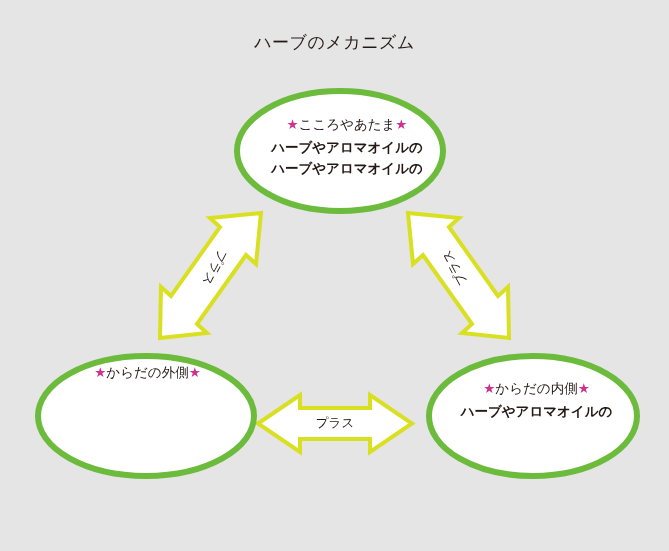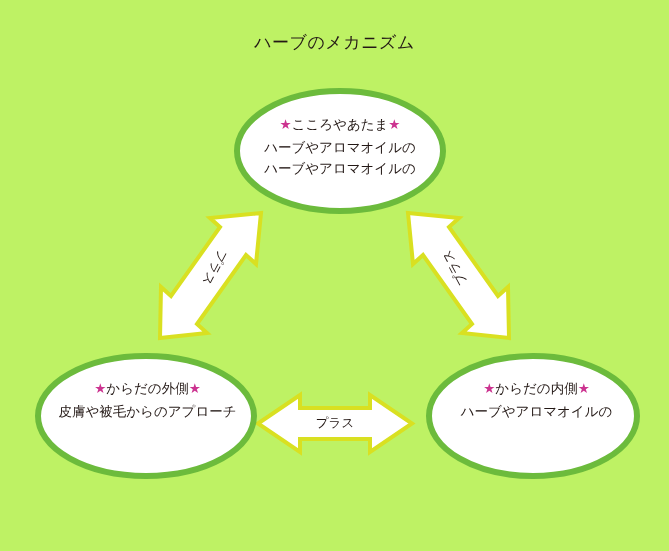--- a/index.html
+++ b/index.html
@@ -9,21 +9,21 @@
     background: #ffffff;
   }
   body {
     font-family: "DejaVu Sans", "Liberation Sans", sans-serif;
     color: #231815;
   }
   #canvas {
     position: relative;
     width: 669px;
     height: 551px;
-    background: #bef264;
+    background: #e5e5e5;
     overflow: hidden;
   }
 
   
   #diagram-title {
     position: absolute;
     left: 0;
     top: 31px;
     width: 669px;
     text-align: center;
@@ -57,25 +57,26 @@
   }
   .node-heading .star {
     color: #cc3390;
     font-size: 13.5px;
     letter-spacing: 0;
   }
   .node-line {
     font-size: 13.5px;
     color: #231815;
     white-space: nowrap;
+    font-weight: bold;
   }
 
   
-  #node-top-text    { left: 235px; top: 114px; width: 210px; }
-  #node-left-text   { left: 35px;  top: 378px; width: 225px; }
+  #node-top-text    { left: 242px; top: 114px; width: 210px; }
+  #node-left-text   { left: 35px;  top: 362px; width: 225px; }
   #node-right-text  { left: 429px; top: 378px; width: 215px; }
 
   
   .arrow-label {
     position: absolute;
     font-size: 12.5px;
     color: #231815;
     white-space: nowrap;
     pointer-events: none;
   }
@@ -161,21 +162,20 @@
   </svg>
 
   <div class="node-text" id="node-top-text">
     <div class="node-heading"><span class="star">★</span><span>こころやあたま</span><span class="star">★</span></div>
     <div class="node-line">ハーブやアロマオイルの</div>
     <div class="node-line">ハーブやアロマオイルの</div>
   </div>
 
   <div class="node-text" id="node-left-text">
     <div class="node-heading"><span class="star">★</span><span>からだの外側</span><span class="star">★</span></div>
-    <div class="node-line">皮膚や被毛からのアプローチ</div>
   </div>
 
   <div class="node-text" id="node-right-text">
     <div class="node-heading"><span class="star">★</span><span>からだの内側</span><span class="star">★</span></div>
     <div class="node-line">ハーブやアロマオイルの</div>
   </div>
 
   <div class="arrow-label" id="arrow-label-bottom">プラス</div>
 
   <div class="arrow-label" id="arrow-label-left">プラス</div>

